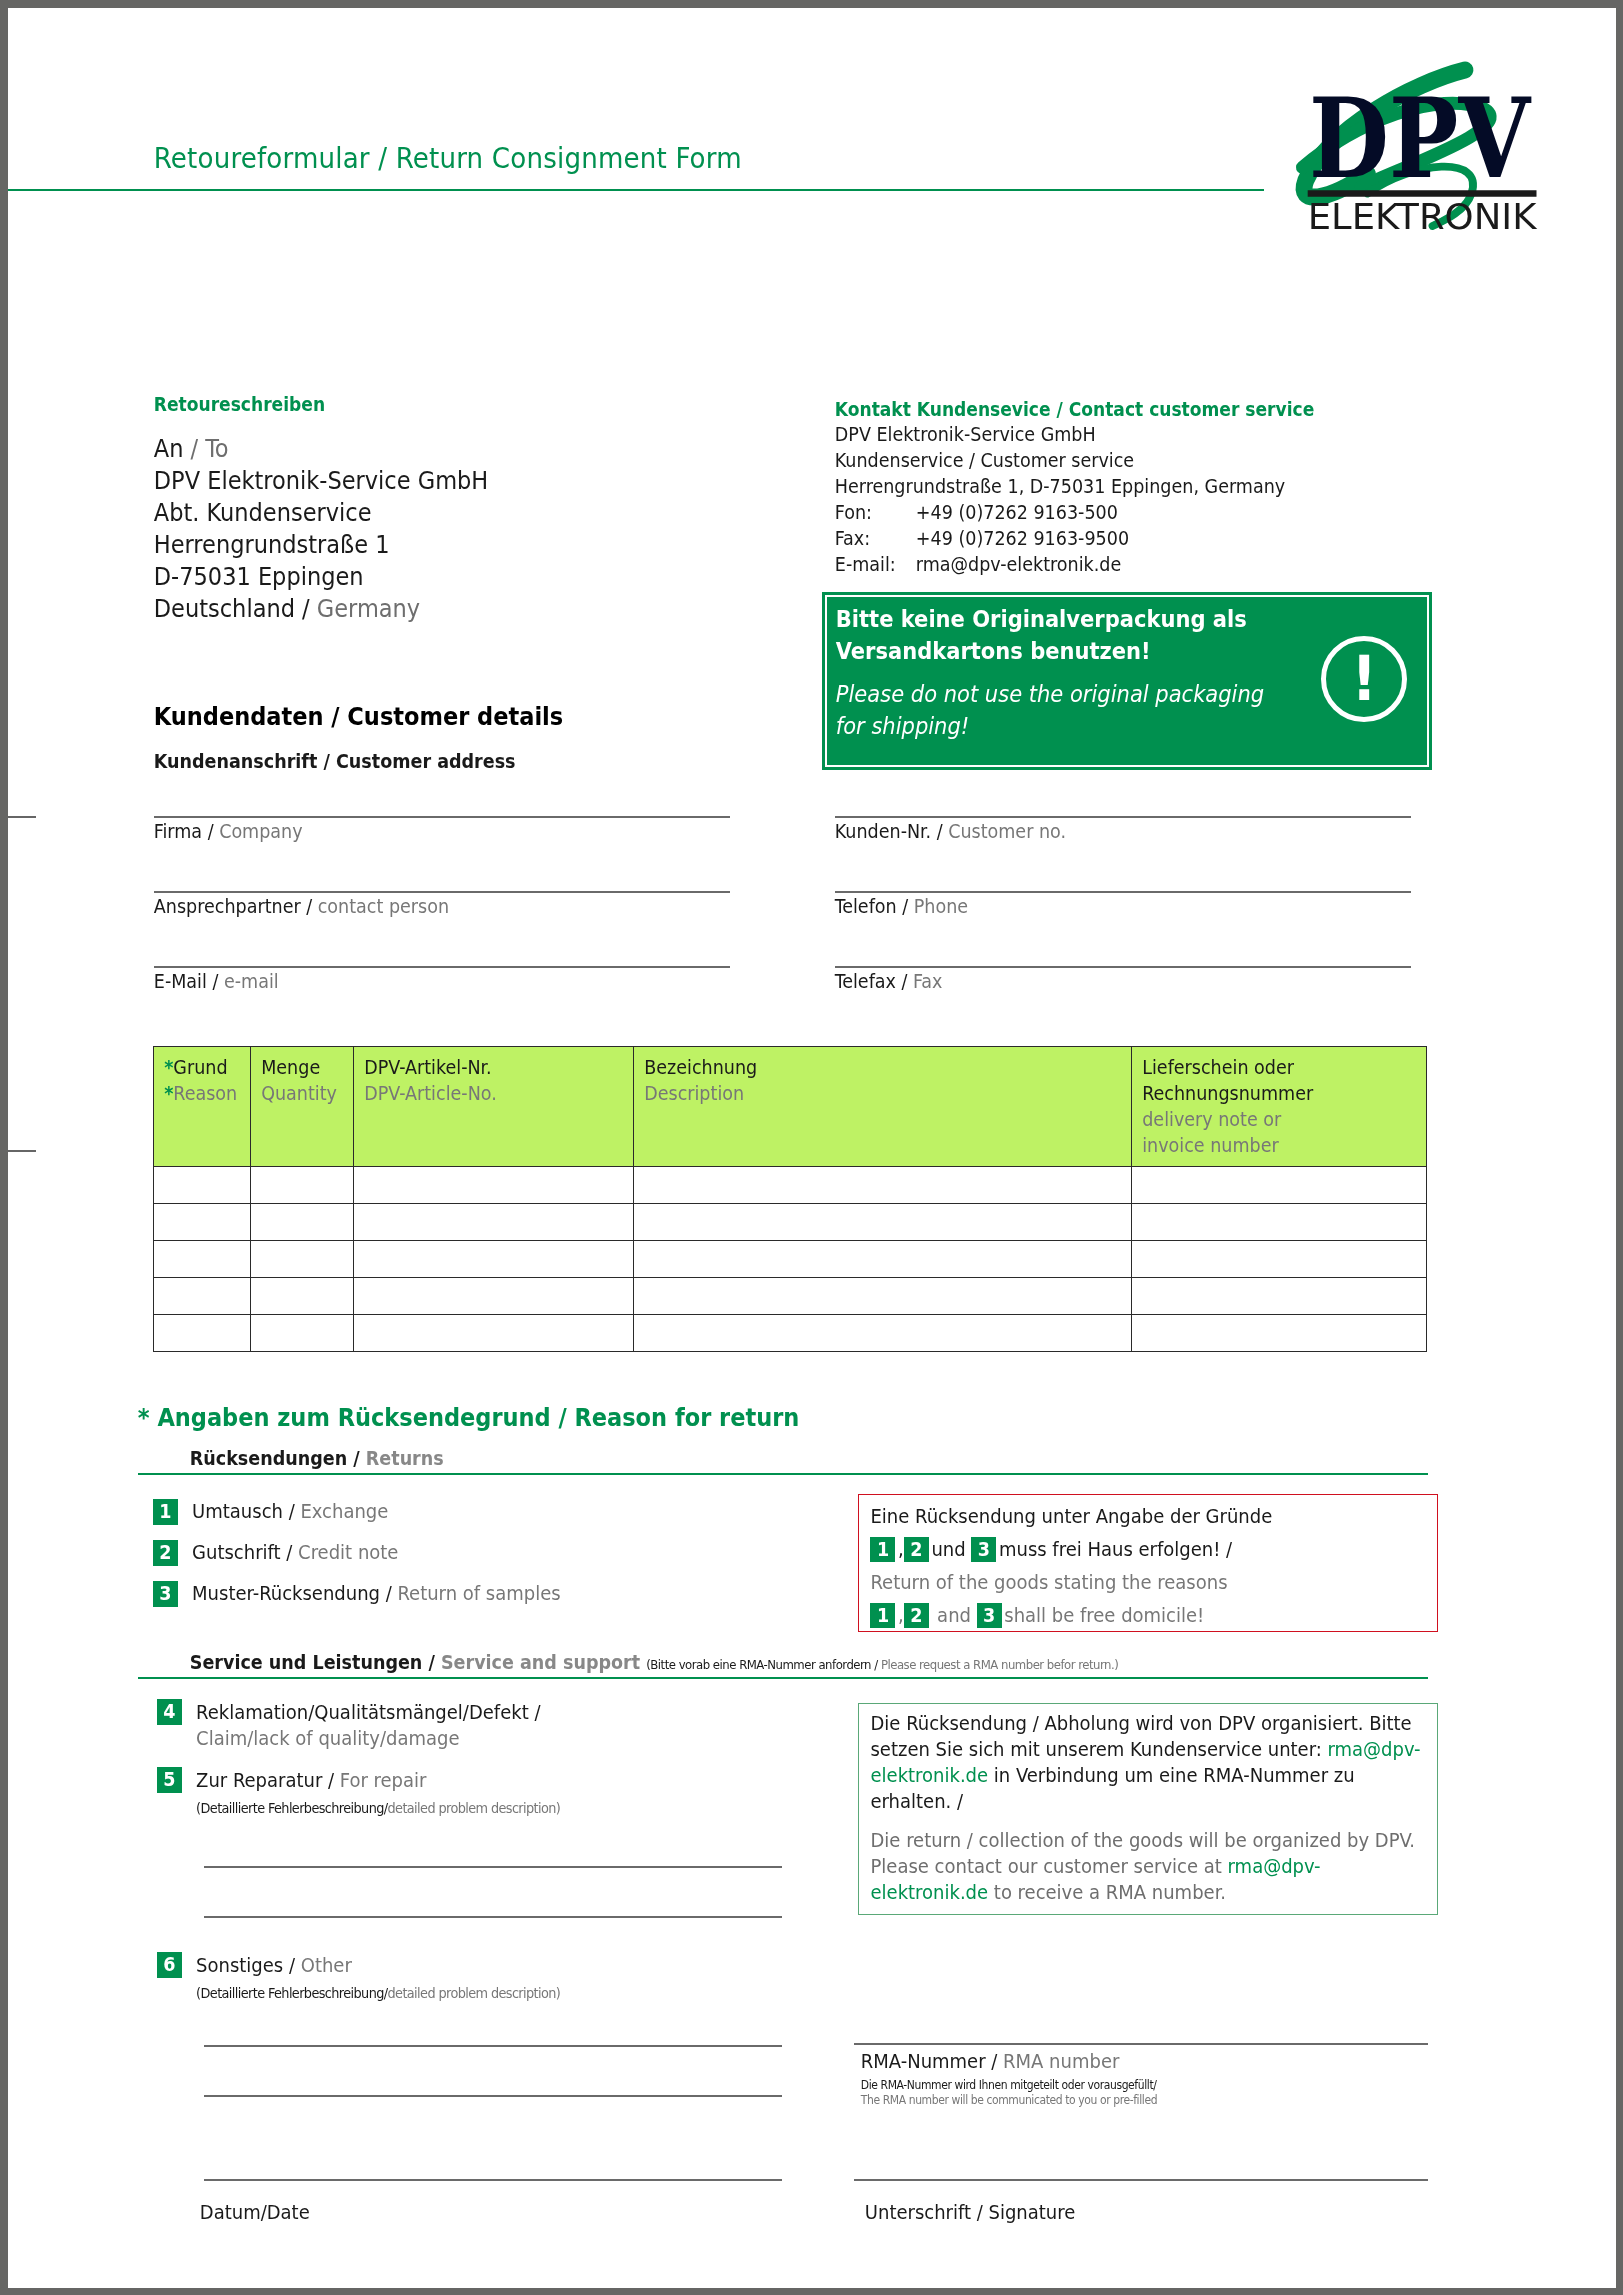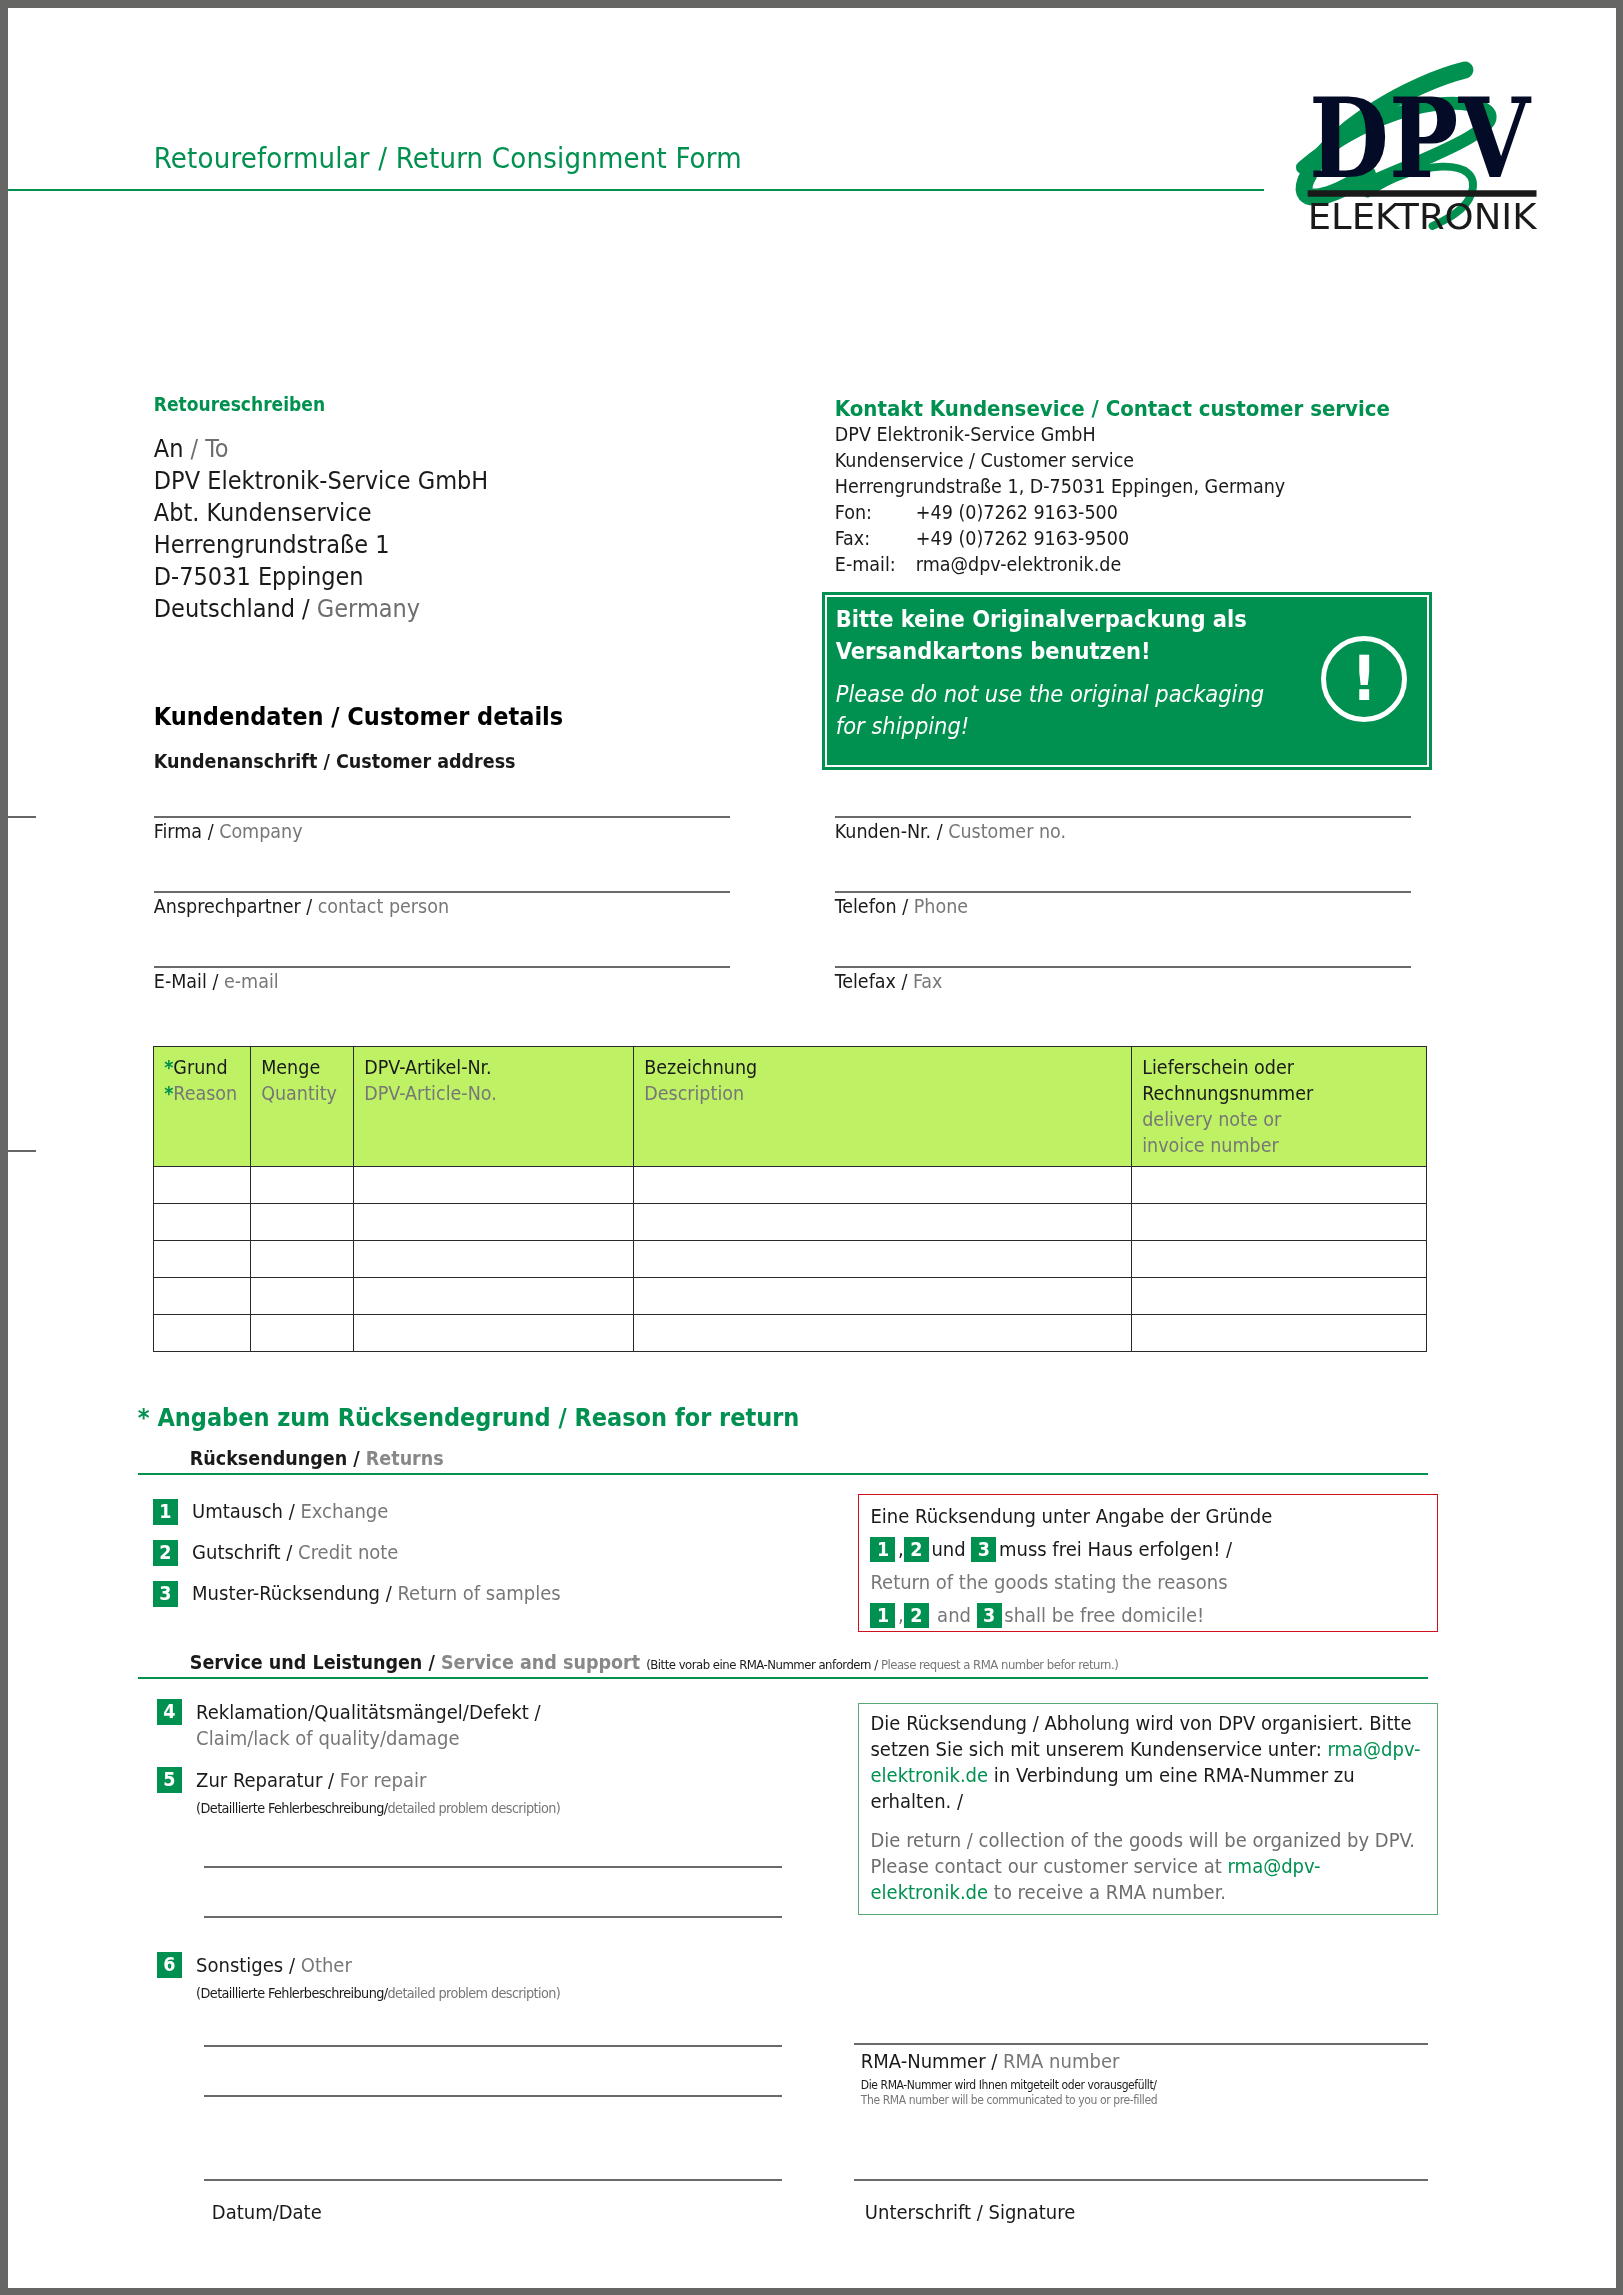--- a/index.html
+++ b/index.html
@@ -122,21 +122,21 @@
   <div class="abs addr">
     <div><span>An</span> <span class="grey">/ <span>To</span></span></div>
     <div>DPV Elektronik-Service GmbH</div>
     <div>Abt. Kundenservice</div>
     <div>Herrengrundstraße 1</div>
     <div>D-75031 Eppingen</div>
     <div><span>Deutschland</span> / <span class="grey">Germany</span></div>
   </div>
 
   <div class="abs contact">
-    <div class="sec-small-green" style="font-size:22px;">Kontakt Kundensevice / Contact customer service</div>
+    <div class="sec-small-green" style="font-size:19px;">Kontakt Kundensevice / Contact customer service</div>
     <div>DPV Elektronik-Service GmbH</div>
     <div>Kundenservice / Customer service</div>
     <div>Herrengrundstraße 1, D-75031 Eppingen, Germany</div>
     <div class="row">
         <span class="lbl">Fon:</span>
         <span>+49 (0)7262 9163-500</span>
       </div>
     <div class="row">
         <span class="lbl">Fax:</span>
         <span>+49 (0)7262 9163-9500</span>
@@ -294,17 +294,17 @@
       <span><span>Sonstiges</span> / <span class="en">Other</span><br><span class="note"><span>(Detaillierte Fehlerbeschreibung/</span><span class="en">detailed problem description)</span></span></span>
     </div>
   <div class="uline" style="left:196px; top:2037px; width:578px;"></div>
   <div class="uline" style="left:196px; top:2087px; width:578px;"></div>
 
   <div class="uline" style="left:846px; top:2035px; width:574px;"></div>
   <div class="smalltxt" style="left:853px; top:2041px;"><span>RMA-Nummer</span> / <span class="en">RMA number</span></div>
   <div class="tiny" style="left:853px; top:2070px;"><span>Die RMA-Nummer wird Ihnen mitgeteilt oder vorausgefüllt/</span><span class="en">The RMA number will be communicated to you or pre-filled</span></div>
 
   <div class="uline" style="left:196px; top:2171px; width:578px;"></div>
-  <div class="smalltxt" style="left:204px; top:2192px;">Datum/Date</div>
+  <div class="smalltxt" style="left:192px; top:2192px;">Datum/Date</div>
   <div class="uline" style="left:846px; top:2171px; width:574px;"></div>
   <div class="smalltxt" style="left:857px; top:2192px;">Unterschrift / Signature</div>
 </div>
 
 
 </body></html>

